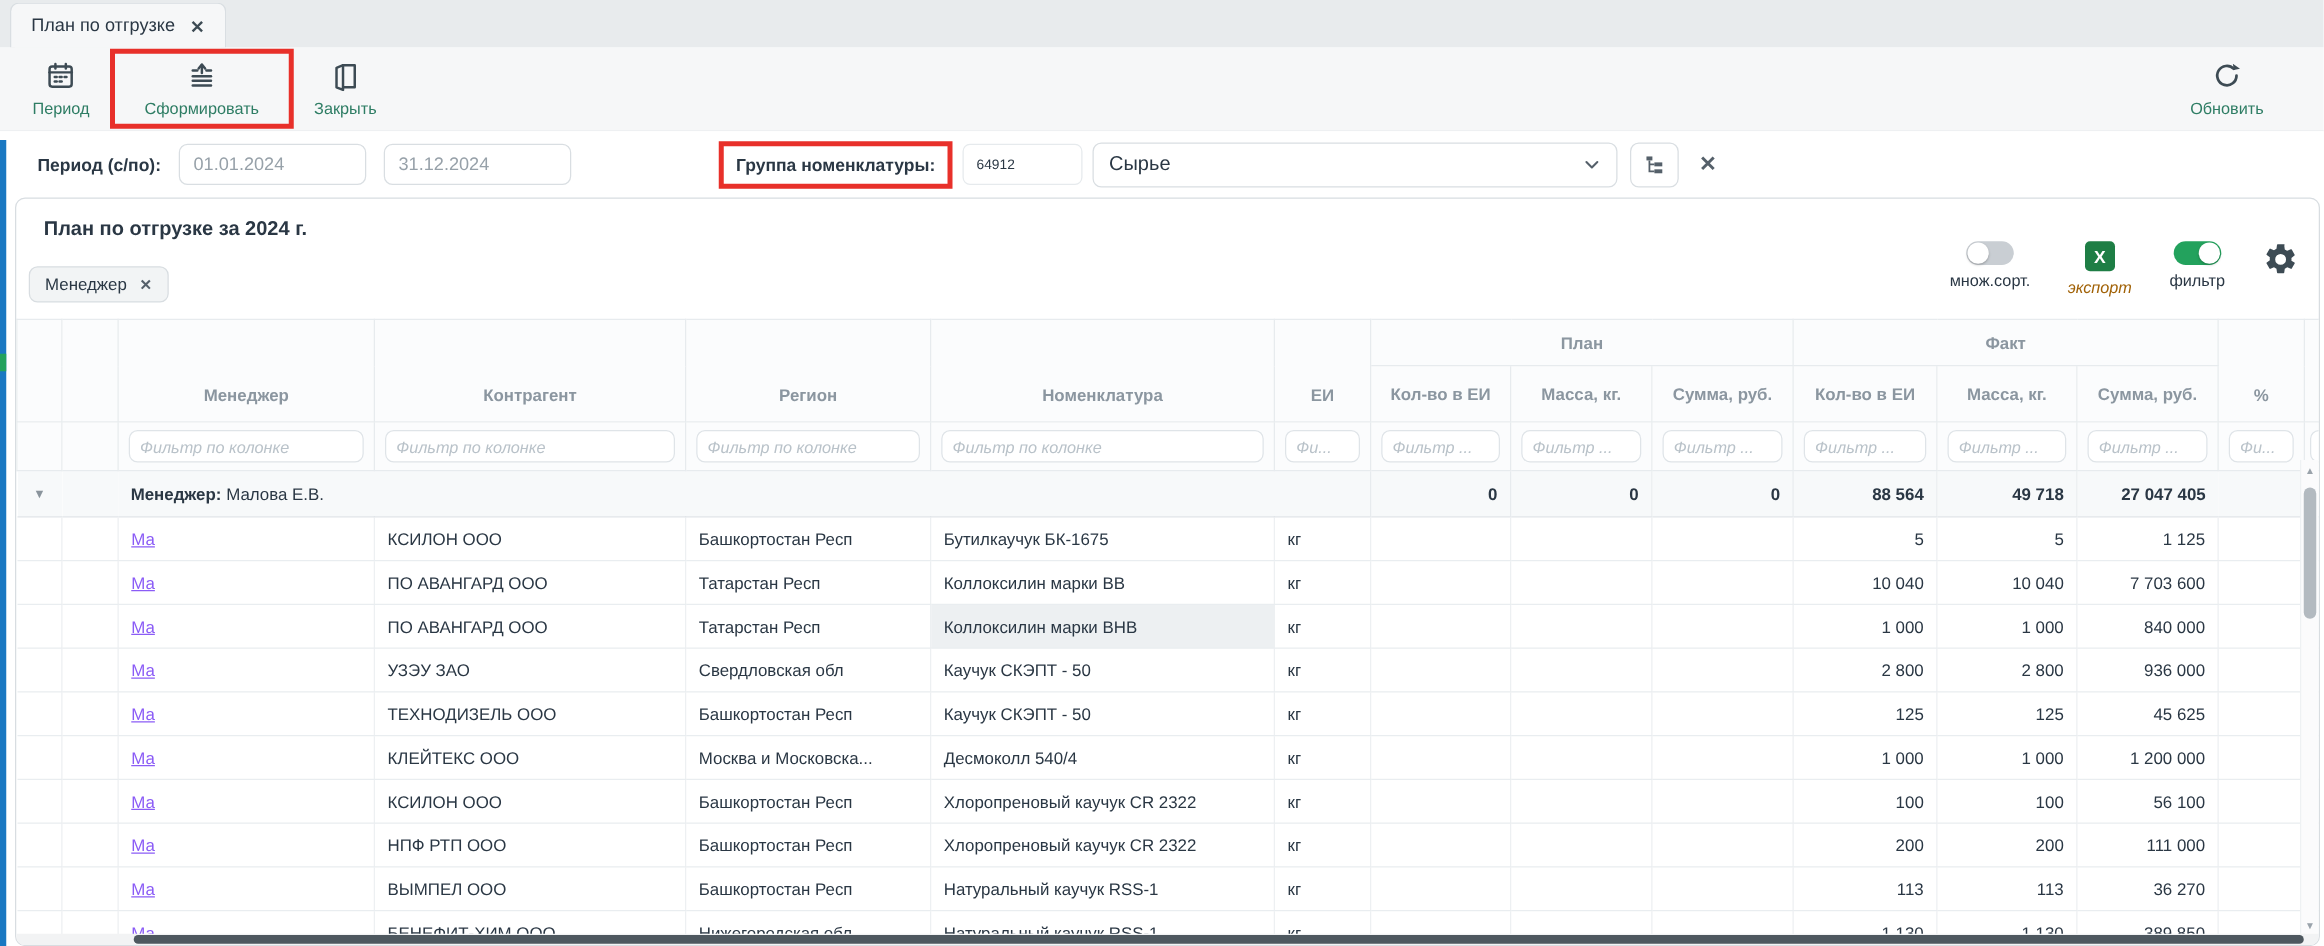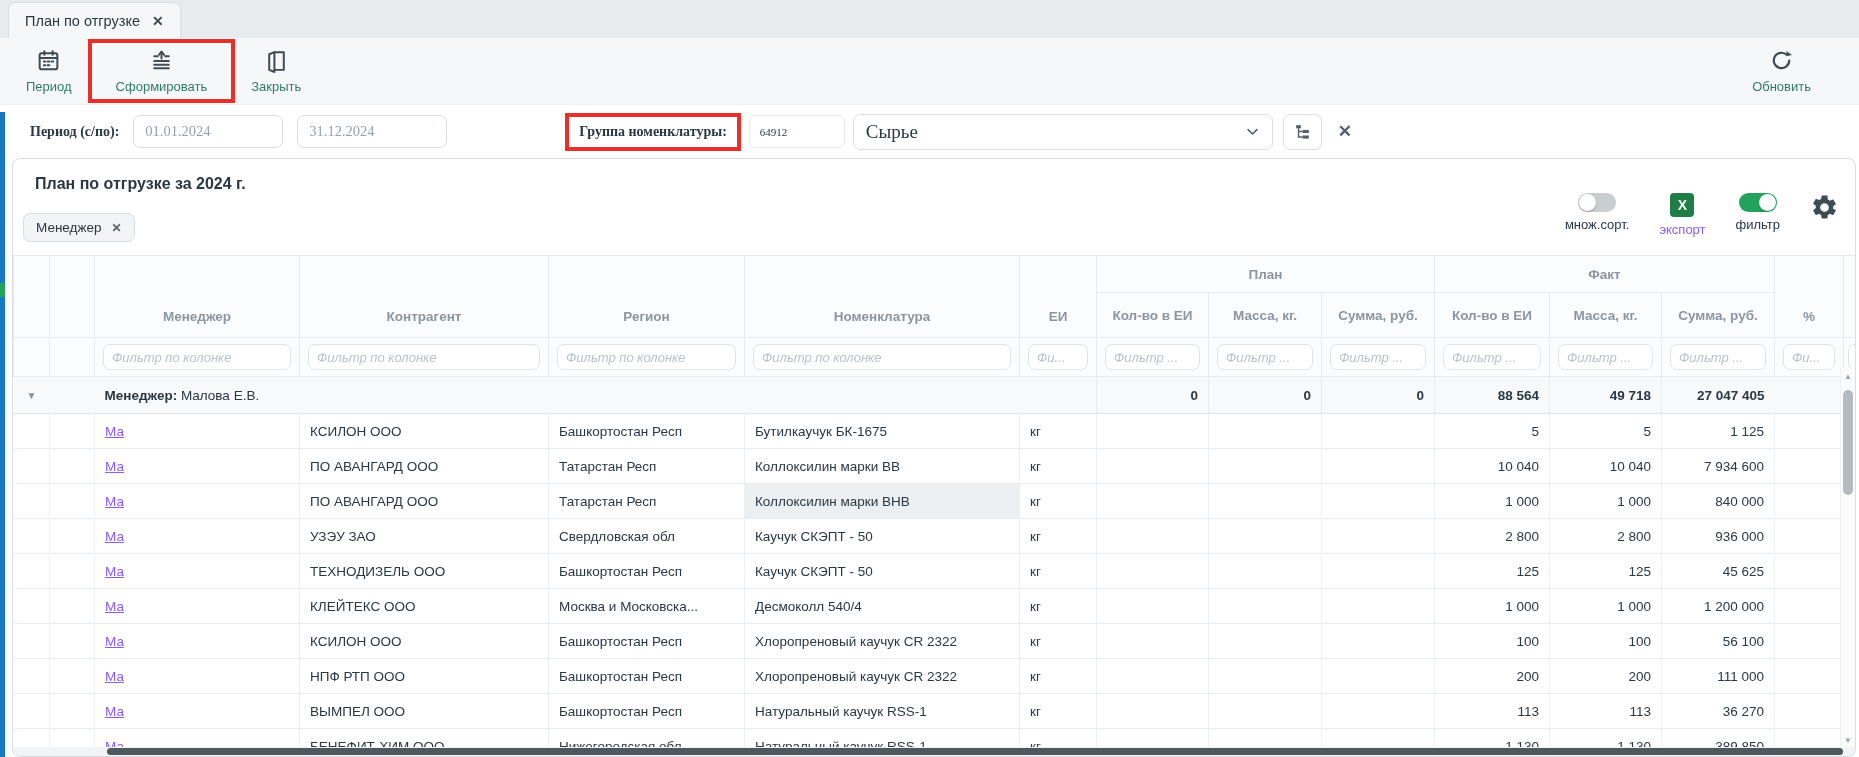--- a/index.html
+++ b/index.html
@@ -14,50 +14,50 @@
   .tab-close{font-size:14px;font-weight:700;color:#3d4b54;cursor:pointer;}
   
   .toolbar{height:67px;background:#f6f7f8;display:flex;align-items:center;padding:0 14px;box-sizing:border-box;border-bottom:1px solid #eef0f2;}
   .tbtn{display:flex;flex-direction:column;align-items:center;gap:3px;padding:3px 12px;background:none;border:none;cursor:pointer;}
   .tbtn svg{width:25px;height:25px;}
   .tbtn-label{font-size:13px;color:#2e7d64;}
   .red-frame{border:4px solid #e8302a;}
   .frame-generate{padding:2px 12px;margin:0 4px;}
   .toolbar-right{margin-left:auto;margin-right:22px;}
   
-  .filterbar{height:53px;background:#fff;display:flex;align-items:center;padding-left:30px;box-sizing:border-box;font-size:14px;font-family:Liberation Serif, serif;}
+  .filterbar{height:53px;background:#fff;display:flex;align-items:center;padding-left:30px;box-sizing:border-box;font-size:14px;}
   .fld-label{font-weight:600;color:#2a3744;white-space:nowrap;}
   .date-input{width:150px;height:33px;border:1px solid #d9dee2;border-radius:7px;padding:0 11px;margin-left:14px;
               color:#97a1a9;font-size:14.5px;font-family:inherit;box-sizing:border-box;background:#fff;}
   .frame-group{padding:7px 10px;margin-left:118px;}
   .code-input{width:96px;height:33px;border:1px solid #e6eaed;border-radius:6px;padding:0 10px;margin-left:8px;
               color:#2a3744;font-size:11px;font-family:inherit;box-sizing:border-box;}
   .combo{margin-left:8px;width:420px;height:36px;border:1px solid #d9dee2;border-radius:7px;display:flex;align-items:center;
-         padding:0 12px;box-sizing:border-box;font-size:19px;color:#2a3744;background:#fff;cursor:pointer;}
+         padding:0 12px;box-sizing:border-box;font-size:16px;color:#2a3744;background:#fff;cursor:pointer;}
   .combo svg{margin-left:auto;width:15px;height:15px;}
   .tree-btn{margin-left:10px;width:39px;height:36px;border:1px solid #d9dee2;border-radius:7px;background:#fff;
             display:flex;align-items:center;justify-content:center;cursor:pointer;}
   .clear-x{margin-left:16px;font-size:17px;color:#55606a;cursor:pointer;font-weight:600;}
   
   .vstrip{position:absolute;left:0;top:112px;bottom:0;width:5px;background:#1a78c2;z-index:6;}
   .vstrip-handle{position:absolute;left:0;top:171px;width:5px;height:14px;background:#23a25d;}
   
   .panel{position:absolute;left:12px;right:3px;top:158px;height:599px;border:1px solid #d8dde1;border-radius:8px;
          background:#fff;overflow:hidden;box-sizing:border-box;}
   .panel-head{display:flex;align-items:flex-start;padding:16px 16px 0 22px;height:48px;box-sizing:border-box;flex-direction:column;}
   .report-title{font-size:16px;font-weight:700;color:#2a3744;}
   .head-controls{margin-left:auto;display:flex;align-items:flex-start;gap:30px;}
   .ctrl{display:flex;flex-direction:column;align-items:center;gap:5px;font-size:13px;color:#2a3744;cursor:pointer;}
   .toggle{width:38px;height:19px;border-radius:10px;background:#c9ced3;position:relative;}
   .toggle .knob{position:absolute;top:1px;left:1px;width:17px;height:17px;border-radius:50%;background:#fff;box-shadow:0 1px 2px rgba(0,0,0,.25);}
   .toggle.on{background:#23a25d;}
   .toggle.on .knob{left:auto;right:1px;}
   .excel{width:24px;height:24px;background:#1e7e45;color:#fff;border-radius:4px;font-weight:700;font-size:14px;
          display:flex;align-items:center;justify-content:center;}
-  .lbl-green{color:#8b5cf6;}
+  .lbl-green{color:#a16207;font-style:italic;}
   .gear{margin-top:0;}
   .gear svg{width:29px;height:29px;}
   
   .chip-row{height:48px;box-sizing:border-box;padding:6px 0 0 10px;}
   .chip{display:inline-flex;align-items:center;gap:10px;border:1px solid #d8dde1;background:#f2f4f5;border-radius:7px;
         padding:6px 12px;font-size:13.5px;color:#2a3744;}
   .chip-close{font-size:12px;font-weight:700;color:#55606a;cursor:pointer;}
   
   table.grid{table-layout:fixed;width:1842px;border-collapse:collapse;font-size:13.5px;color:#2a3744;}
   .grid th{background:#fbfcfd;color:#8b96a0;font-weight:600;font-size:13.5px;border:1px solid #e7ebee;
@@ -356,21 +356,21 @@
     <td><a class="mgr-link">Ма</a></td>
     <td class="cell-contragent">ПО АВАНГАРД ООО</td>
     <td class="cell-region">Татарстан Респ</td>
     <td class="cell-nomenclature">Коллоксилин марки ВВ</td>
     <td class="cell-unit">кг</td>
     <td class="num"></td>
     <td class="num"></td>
     <td class="num"></td>
     <td class="num">10 040</td>
     <td class="num">10 040</td>
-    <td class="num">7 934 600</td>
+    <td class="num">7 703 600</td>
     <td></td>
     <td></td>
   </tr>
         <tr>
     <td></td>
     <td></td>
     <td><a class="mgr-link">Ма</a></td>
     <td class="cell-contragent">ПО АВАНГАРД ООО</td>
     <td class="cell-region">Татарстан Респ</td>
     <td class="cell-nomenclature sel">Коллоксилин марки ВНВ</td>

